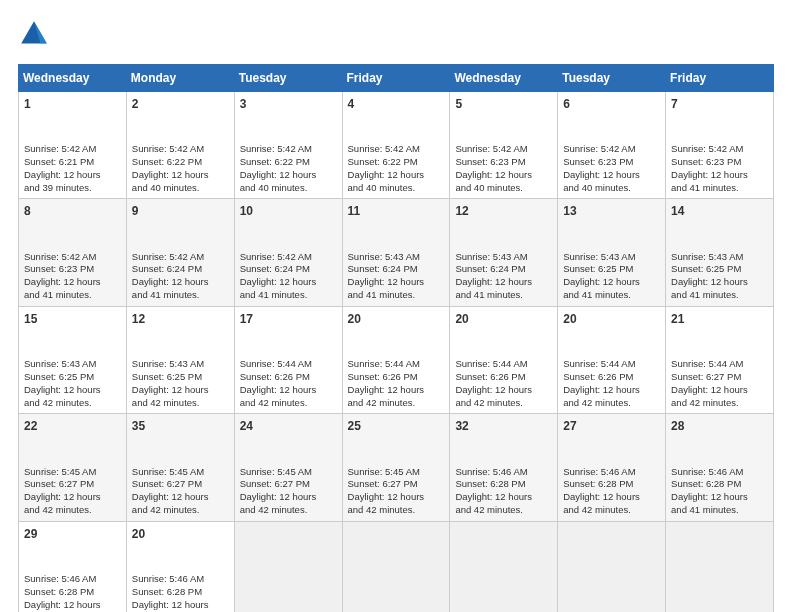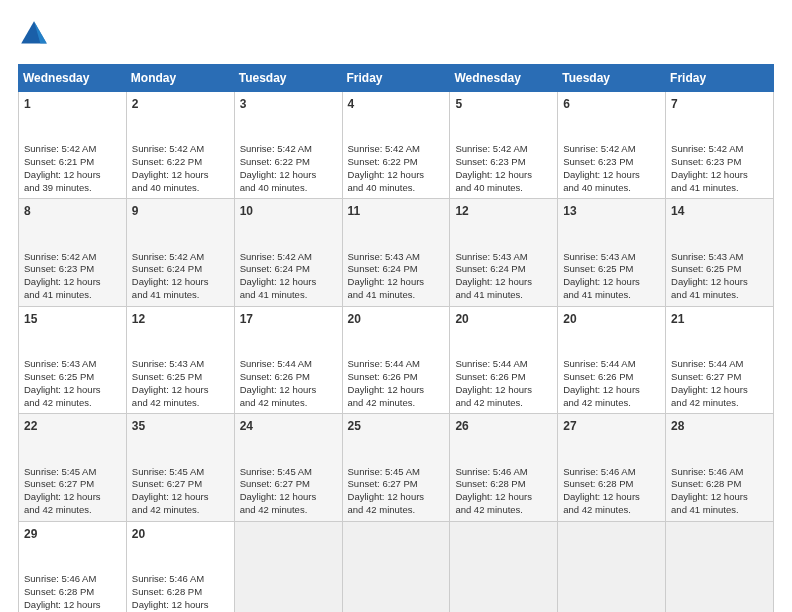--- a/index.html
+++ b/index.html
@@ -317,21 +317,21 @@
 and 42 minutes.</div>
           </td>
           <td>
             <span class="day-num">25</span>
             <div class="day-info" style="white-space: pre-line;">Sunrise: 5:45 AM
 Sunset: 6:27 PM
 Daylight: 12 hours
 and 42 minutes.</div>
           </td>
           <td>
-            <span class="day-num">26</span>
+            <span class="day-num">32</span>
             <div class="day-info" style="white-space: pre-line;">Sunrise: 5:46 AM
 Sunset: 6:28 PM
 Daylight: 12 hours
 and 42 minutes.</div>
           </td>
           <td>
             <span class="day-num">27</span>
             <div class="day-info" style="white-space: pre-line;">Sunrise: 5:46 AM
 Sunset: 6:28 PM
 Daylight: 12 hours

